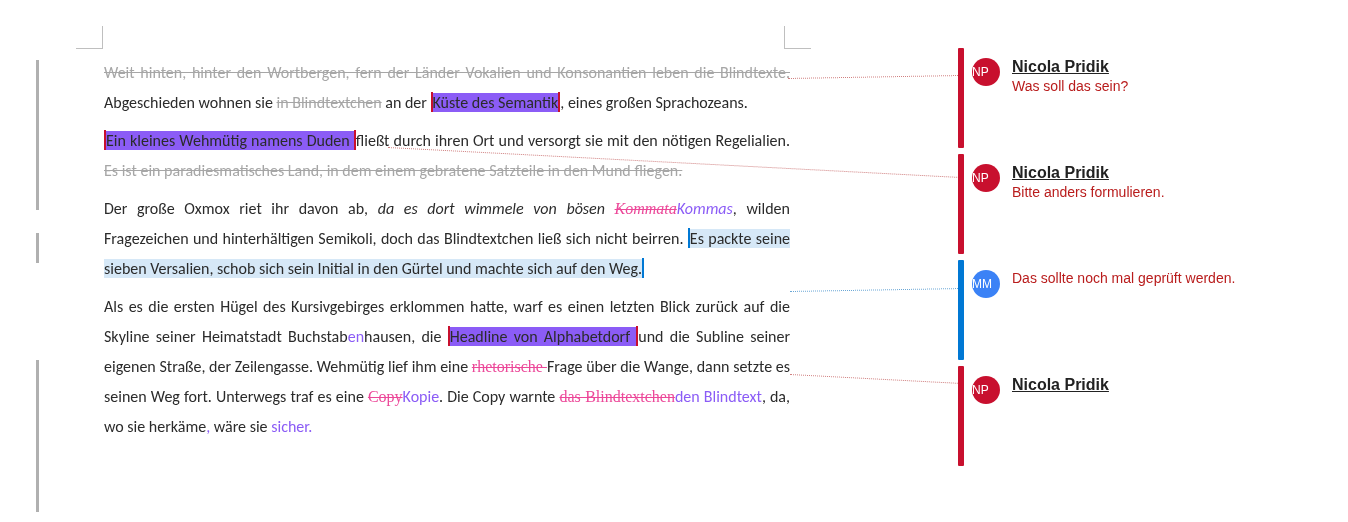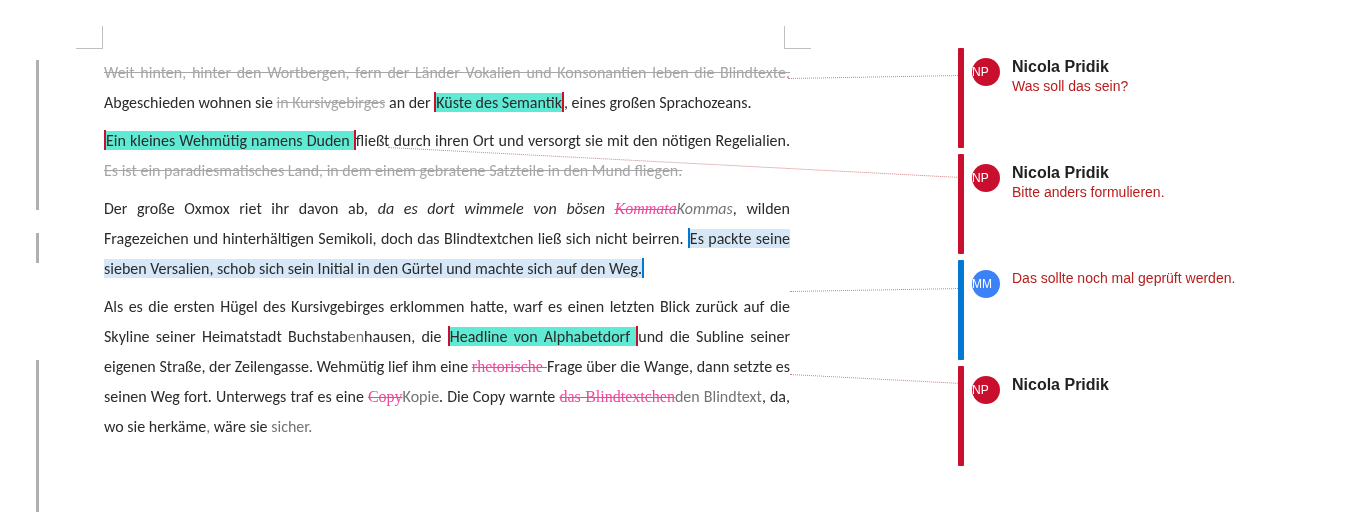--- a/index.html
+++ b/index.html
@@ -37,22 +37,22 @@
     line-height: 30px;
     font-size: 16px;
     color: #2b2b2b;
     margin: 0 0 8px 28px;
     width: 686px;
     text-align: justify;
   }
   .txt.first { margin-top: 58px; }
   .strike { text-decoration: line-through; color: #a6a6a6; }
   .strike2 { text-decoration: line-through; color: #ec4899; font-family: Liberation Serif, serif; }
-  .ins-red { color: #737373; }
-  .hl-red { background: #5eead4; }
+  .ins-red { color: #8b5cf6; }
+  .hl-red { background: #8b5cf6; }
   .hl-blue { background: #d6e8f7; }
   .track-bar {
     position: absolute;
     left: 36px;
     width: 3px;
     background: #b0b0b0;
   }
   .comment {
     position: absolute;
     left: 972px;
@@ -73,21 +73,21 @@
     border-radius: 50%;
     color: #fff;
     font-size: 12px;
     line-height: 28px;
     text-align: left;
     font-weight: 500;
   }
   .a-red { background: #c8102e; }
   .a-blue { background: #3b82f6; }
   .c-body { margin-left: 40px; padding-top: 0; }
-  .c-author { font-weight: 700; font-size: 16px; margin-bottom: 2px; }
+  .c-author { font-weight: 700; font-size: 16px; margin-bottom: 2px; text-decoration: underline; }
   .c-text { font-size: 14px; color: #b91c1c; }
   .leader {
     position: absolute;
     border-top: 1px dotted;
     height: 0;
   }
   .l-red { border-color: #d08080; }
   .l-blue { border-color: #6aa7d6; }
   .hl-cursor-r { display:inline-block; width:0; height:20px; border-left:2px solid #c8102e; vertical-align: -4px; }
   .hl-cursor-b { display:inline-block; width:0; height:20px; border-left:2px solid #0078d4; vertical-align: -4px; }
@@ -99,21 +99,21 @@
 
   <div class="corner-tl"></div>
   <div class="corner-tr"></div>
 
   <div class="track-bar" style="top:60px;height:150px"></div>
   <div class="track-bar" style="top:233px;height:30px"></div>
   <div class="track-bar" style="top:360px;height:152px"></div>
 
   <div class="page">
     <p class="txt first">
-      <span class="strike">Weit hinten, hinter den Wortbergen, fern der Länder Vokalien und Konsonantien leben die Blindtexte.</span><span> Abgeschieden wohnen sie </span><span class="strike">in Kursivgebirges</span><span> an der </span><span class="hl-cursor-r"></span><span class="hl-red">Küste des Semantik</span><span class="hl-cursor-r"></span><span>, eines großen Sprachozeans.</span>
+      <span class="strike">Weit hinten, hinter den Wortbergen, fern der Länder Vokalien und Konsonantien leben die Blindtexte.</span><span> Abgeschieden wohnen sie </span><span class="strike">in Blindtextchen</span><span> an der </span><span class="hl-cursor-r"></span><span class="hl-red">Küste des Semantik</span><span class="hl-cursor-r"></span><span>, eines großen Sprachozeans.</span>
     </p>
     <p class="txt">
       <span class="hl-cursor-r"></span><span class="hl-red">Ein kleines Wehmütig namens Duden </span><span class="hl-cursor-r"></span><span>fließt durch ihren Ort und versorgt sie mit den nötigen Regelialien. </span><span class="strike">Es ist ein paradiesmatisches Land, in dem einem gebratene Satzteile in den Mund fliegen.</span>
     </p>
     <p class="txt">
       <span>Der große Oxmox riet ihr davon ab, </span><em><span>da es dort wimmele von bösen </span><span class="strike2">Kommata</span><span class="ins-red">Kommas</span></em><span>, wilden Fragezeichen und hinterhältigen Semikoli, doch das Blindtextchen ließ sich nicht beirren</span><span>. </span><span class="hl-cursor-b"></span><span class="hl-blue">Es packte seine sieben Versalien, schob sich sein Initial in den Gürtel und machte sich auf den Weg.</span><span class="hl-cursor-b"></span>
     </p>
     <p class="txt">
       <span>Als es die ersten Hügel des Kursivgebirges erklommen hatte, warf es einen letzten Blick zurück auf die Skyline seiner Heimatstadt Buchstab</span><span class="ins-red">en</span><span>hausen, die </span><span class="hl-cursor-r"></span><span class="hl-red">Headline von Alphabetdorf </span><span class="hl-cursor-r"></span><span>und die Subline seiner eigenen Straße, der Zeilengasse. Wehmütig lief ihm eine </span><span class="strike2">rhetorische </span><span>Frage über die Wange, dann setzte es seinen Weg fort. Unterwegs traf es eine </span><span class="strike2">Copy</span><span class="ins-red">Kopie</span><span>. Die Copy warnte </span><span class="strike2">das Blindtextchen</span><span class="ins-red">den Blindtext</span><span>, da, wo sie herkäme</span><span class="ins-red">,</span><span> wäre sie </span><span class="ins-red">sicher.</span>
     </p>

